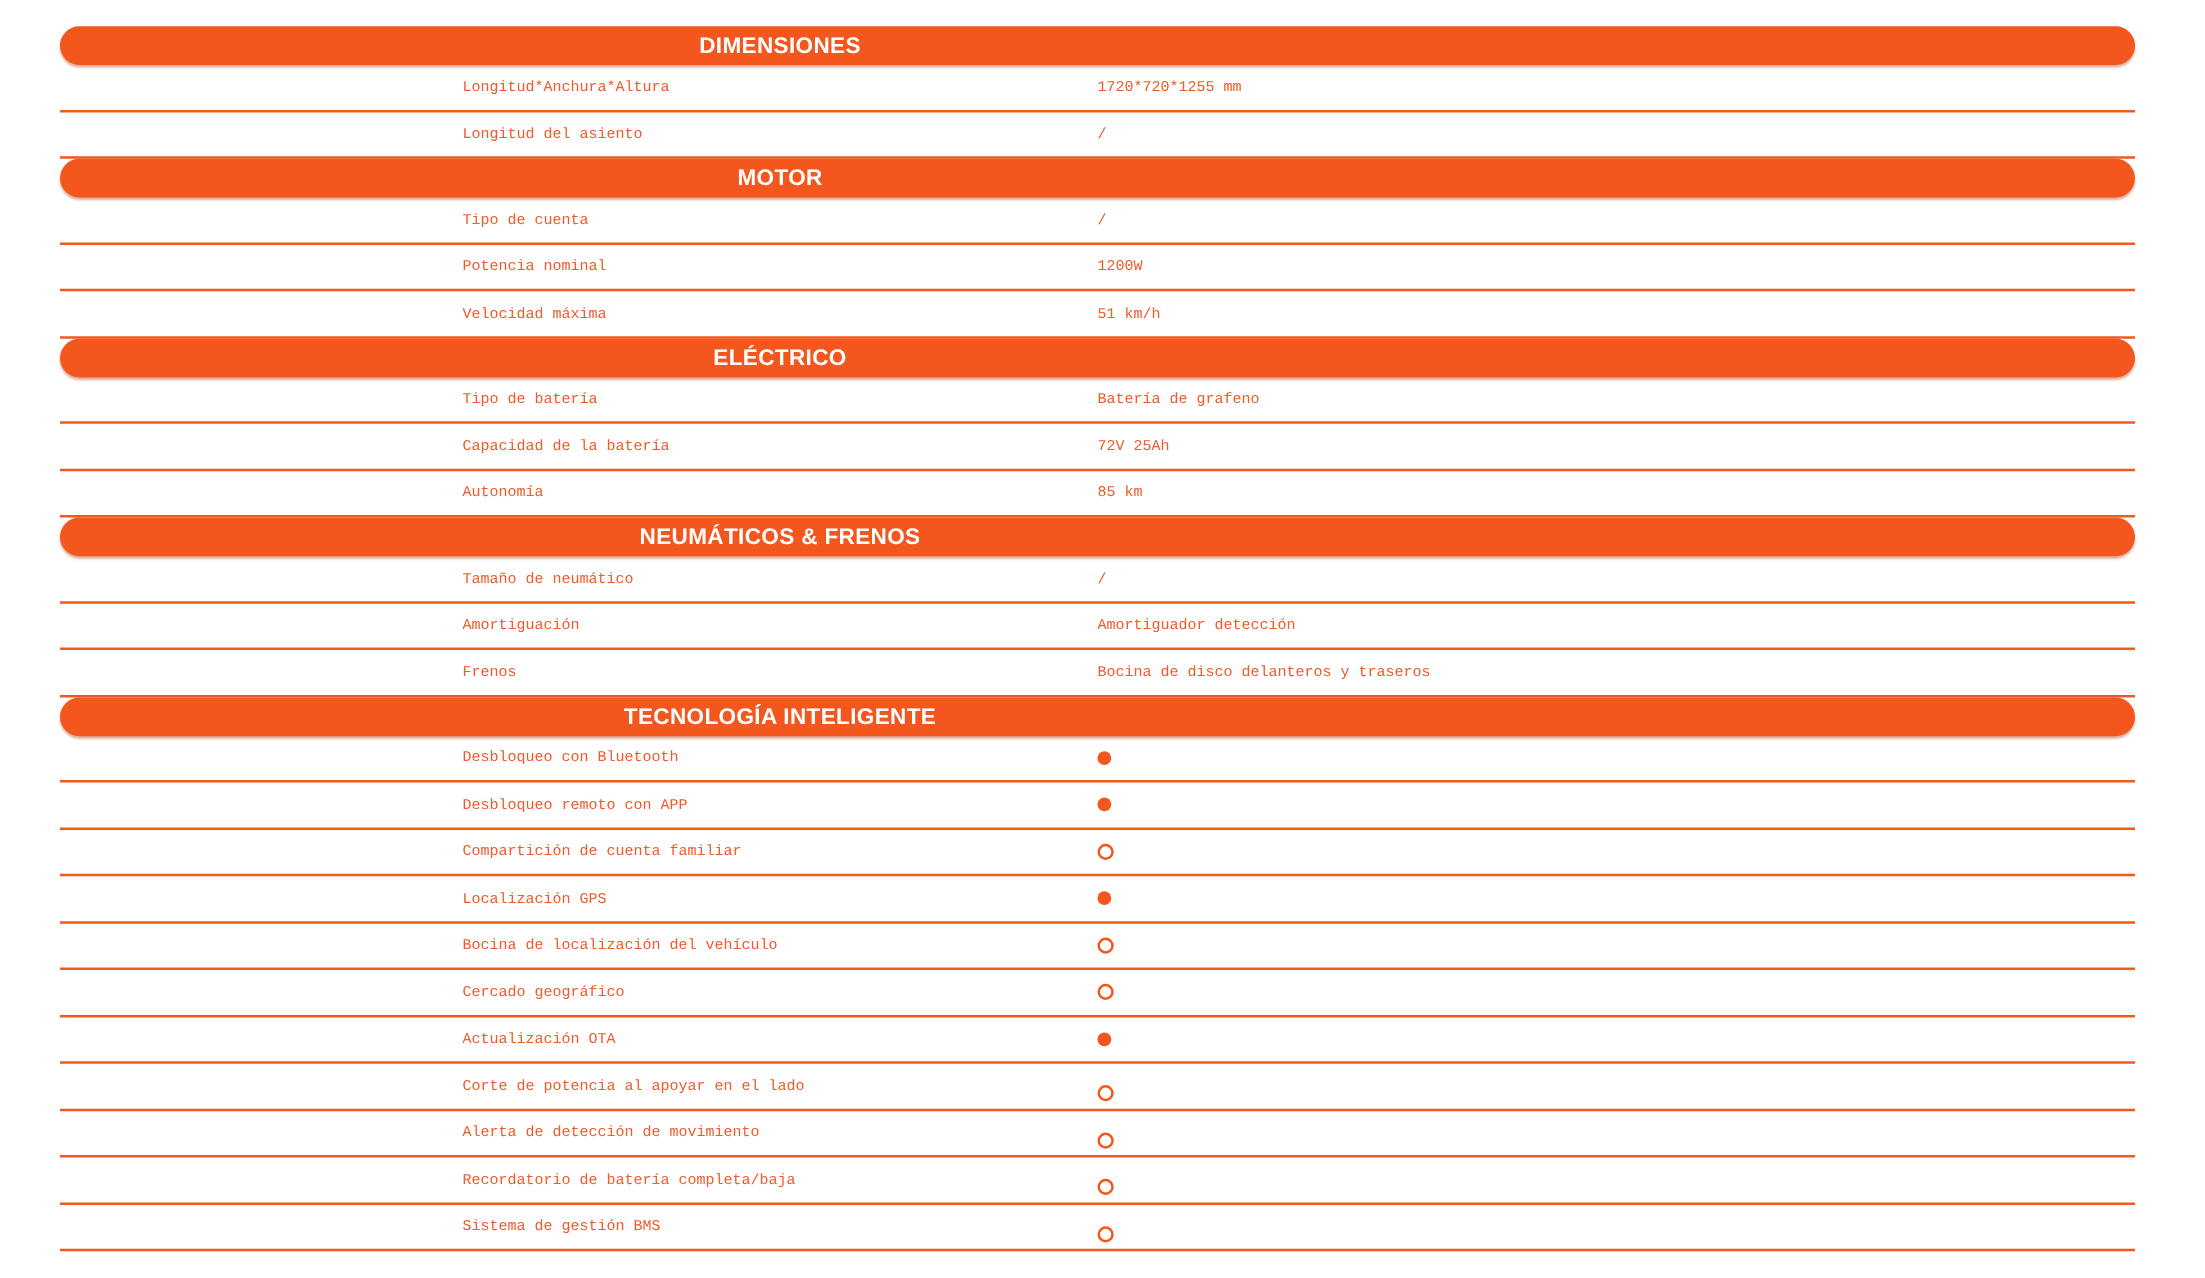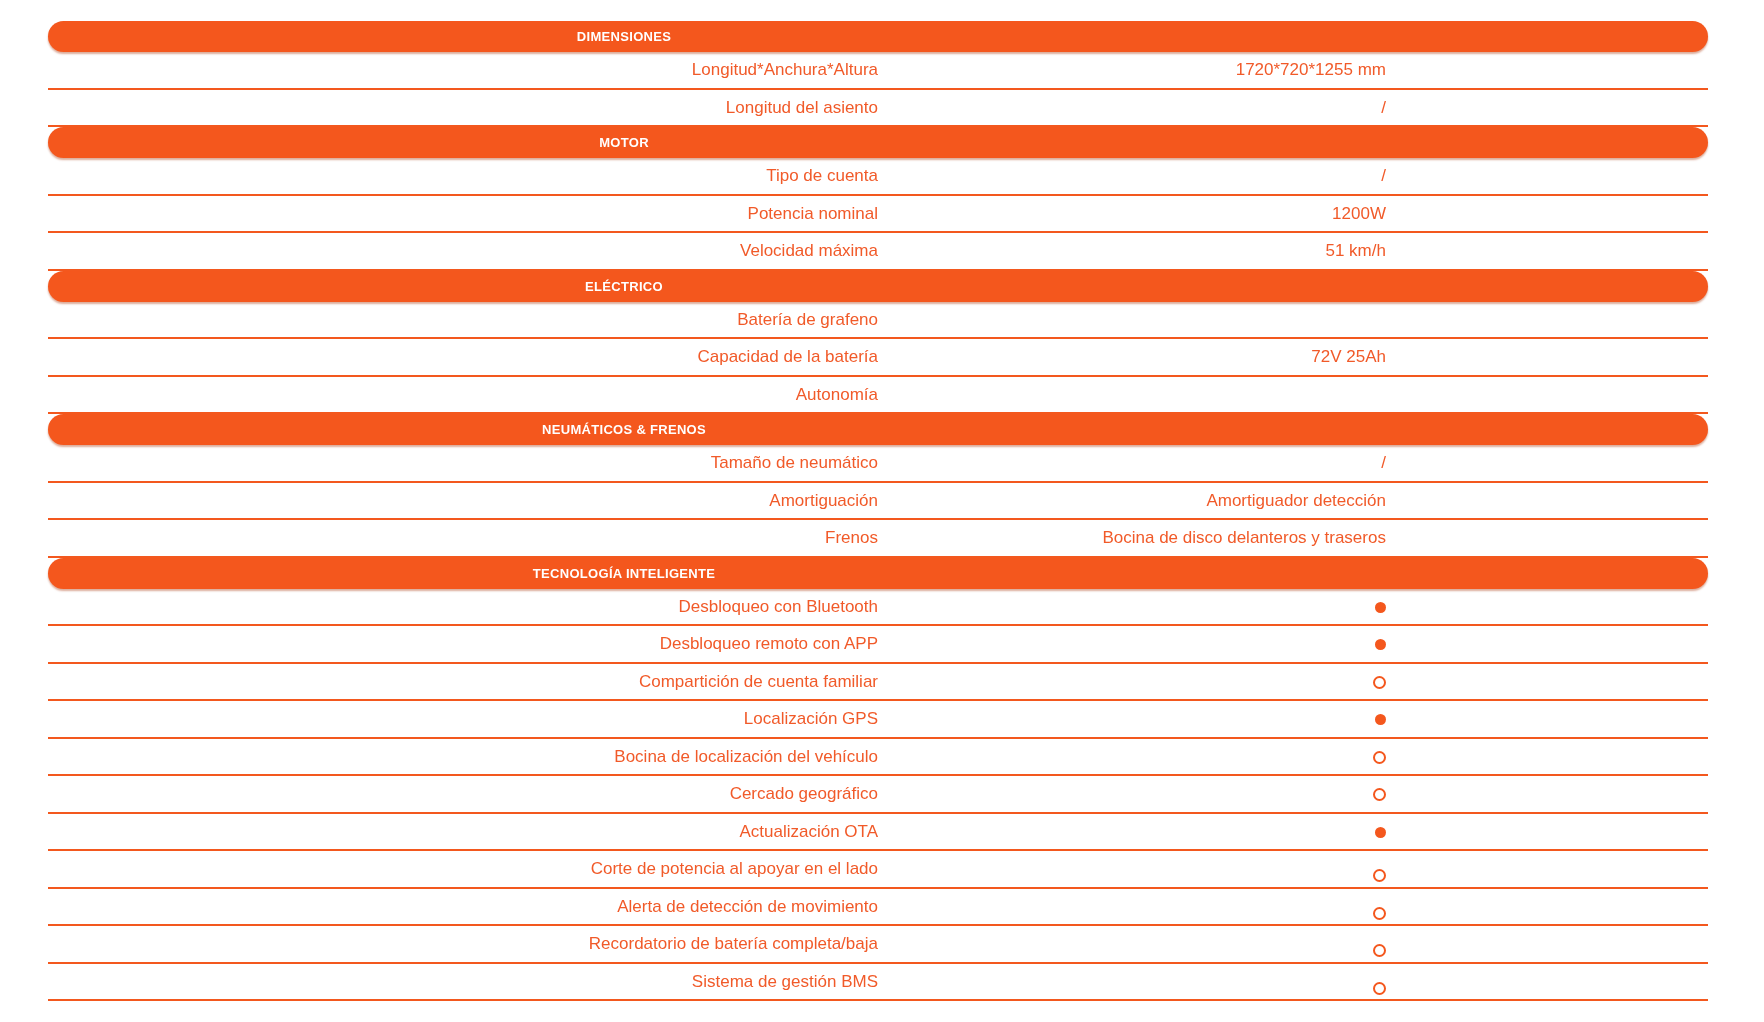--- a/index.html
+++ b/index.html
@@ -33,38 +33,39 @@
     margin:0 auto;
     display:grid;
     grid-template-columns:1fr 1fr;
     align-items:center;
   }
   .pill .pill-label{
     grid-column:1;
     text-align:center;
     color:var(--header-text);
     font-weight:700;
-    font-size:13px;
+    font-size:18px;
     letter-spacing:0.3px;
     line-height:31px;
     white-space:nowrap;
   }
   .spec-row{
     box-sizing:border-box;
     height:37.5px;
     border-bottom:2px solid var(--line);
     display:flex;
     align-items:center;
   }
   .cell{
-    text-align:right;
+    text-align:left;
     color:var(--text);
-    font-size:17px;
+    font-size:12px;
     line-height:1;
     white-space:nowrap;
+    font-family:Liberation Mono, monospace;
   }
   .dot{
     display:inline-block;
     border-radius:50%;
     vertical-align:middle;
   }
   .dot.filled{
     width:11px;height:11px;
     background:var(--orange);
   }
@@ -136,34 +137,36 @@
 
   <section class="section">
     <div class="pill">
       <div class="inner">
         <span class="pill-label">ELÉCTRICO</span>
       </div>
     </div>
     <div class="rows">
   <div class="spec-row">
     <div class="inner">
+      <div class="cell label">Tipo de batería</div>
       <div class="cell value">Batería de grafeno</div>
     </div>
   </div>
 
   <div class="spec-row">
     <div class="inner">
       <div class="cell label">Capacidad de la batería</div>
       <div class="cell value">72V 25Ah</div>
     </div>
   </div>
 
   <div class="spec-row">
     <div class="inner">
       <div class="cell label">Autonomía</div>
+      <div class="cell value">85 km</div>
     </div>
   </div>
 </div>
   </section>
 
   <section class="section">
     <div class="pill">
       <div class="inner">
         <span class="pill-label">NEUMÁTICOS &amp; FRENOS</span>
       </div>

